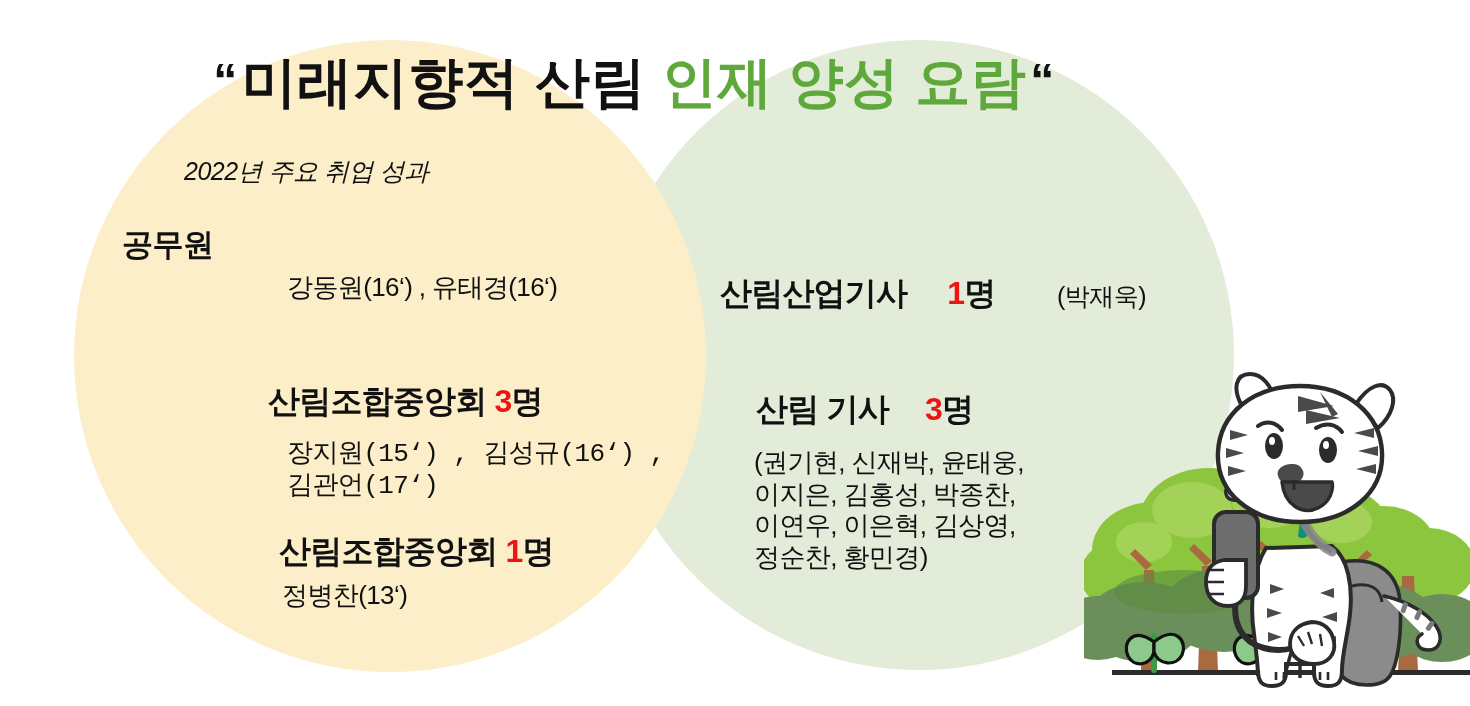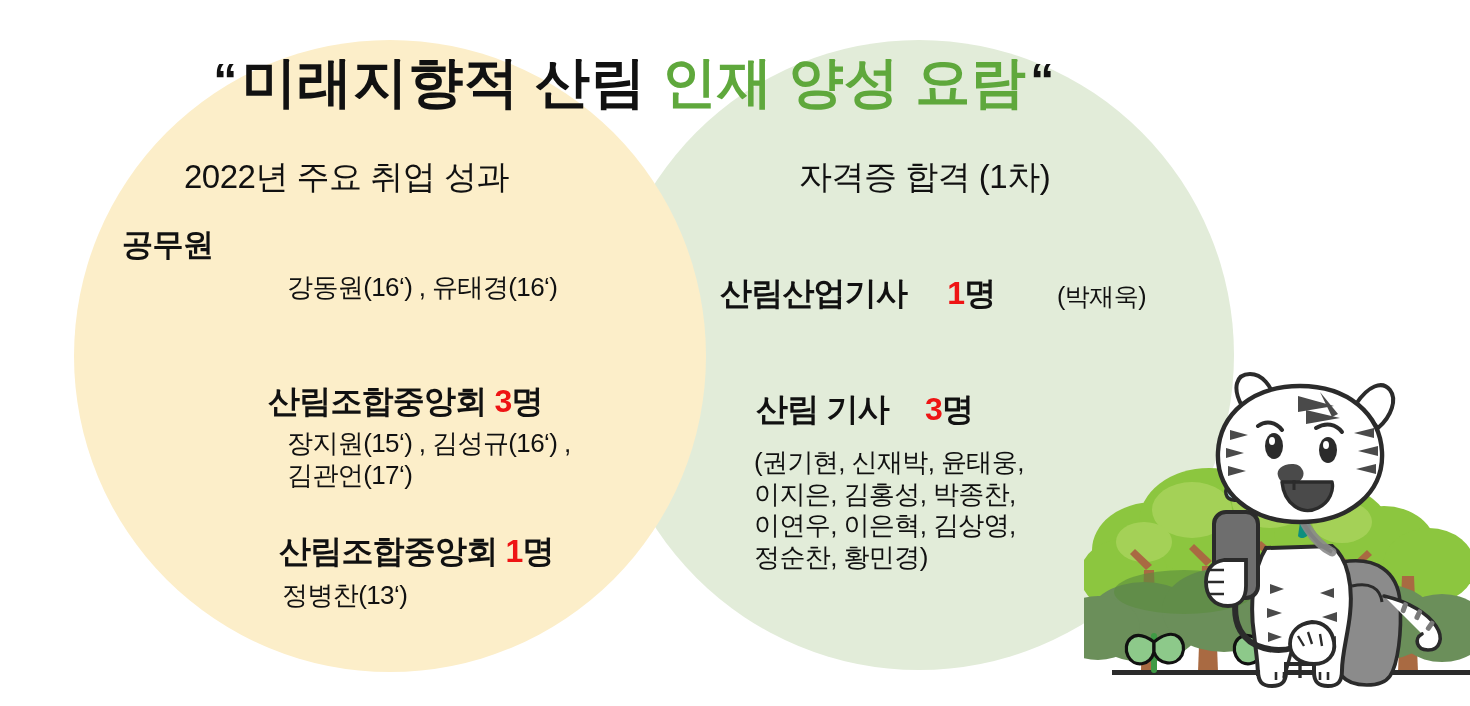--- a/index.html
+++ b/index.html
@@ -67,23 +67,24 @@
   #title .green { color: #5fa83c; }
 
   
   .txt {
     position: absolute;
     z-index: 10;
     color: #111111;
     white-space: nowrap;
   }
   .sub-head {
-    font-size: 33px;
+    font-size: 25px;
     font-weight: normal;
     letter-spacing: -0.5px;
+    font-style: italic;
   }
   .cat {
     font-size: 31px;
     font-weight: bold;
     letter-spacing: -0.5px;
   }
   .org {
     font-size: 32px;
     font-weight: bold;
     letter-spacing: -0.8px;
@@ -106,21 +107,21 @@
   }
 
   
   #left-subhead { left: 140px; top: 155px; }
   #cat-gongmuwon { left: 78px;  top: 224px; }
   #org-sanrimcheong { left: 240px; top: 222px; }
   #names-sanrimcheong { left: 243px; top: 272px; text-align: center; }
 
   #cat-gonggong { left: 64px;  top: 383px; }
   #org-johap { left: 224px; top: 380px; }
-  #names-johap { left: 243px; top: 428px; }
+  #names-johap { left: 243px; top: 439px; font-family: Liberation Mono, monospace; }
 
   #org-imup { left: 235px; top: 530px; }
   #names-imup { left: 238px; top: 580px; }
 
   
   #right-subhead { left: 755px; top: 155px; }
   #org-sanupgisa { left: 676px; top: 272px; }
   #names-sanupgisa { left: 1013px; top: 280px; }
 
   #org-gisa { left: 712px; top: 388px; }
@@ -161,21 +162,20 @@
   </div>
   <div class="txt names" id="names-johap">장지원(15‘) , 김성규(16‘) ,
 김관언(17‘)</div>
 
   <div class="txt org" id="org-imup">
     <span>산림조합중앙회</span>
     <span class="cnt">1</span><span>명</span>
   </div>
   <div class="txt names" id="names-imup">정병찬(13‘)</div>
 
-  <div class="txt sub-head" id="right-subhead">자격증 합격 (1차)</div>
 
   <div class="txt org" id="org-sanupgisa">
     <span>산림산업기사</span>
     <span style="display:inline-block;width:32px"></span><span class="cnt">1</span><span>명</span>
   </div>
   <div class="txt paren" id="names-sanupgisa">(박재욱)</div>
 
   <div class="txt org" id="org-gisa">
     <span>산림 기사</span>
     <span style="display:inline-block;width:28px"></span><span class="cnt">3</span><span>명</span>

